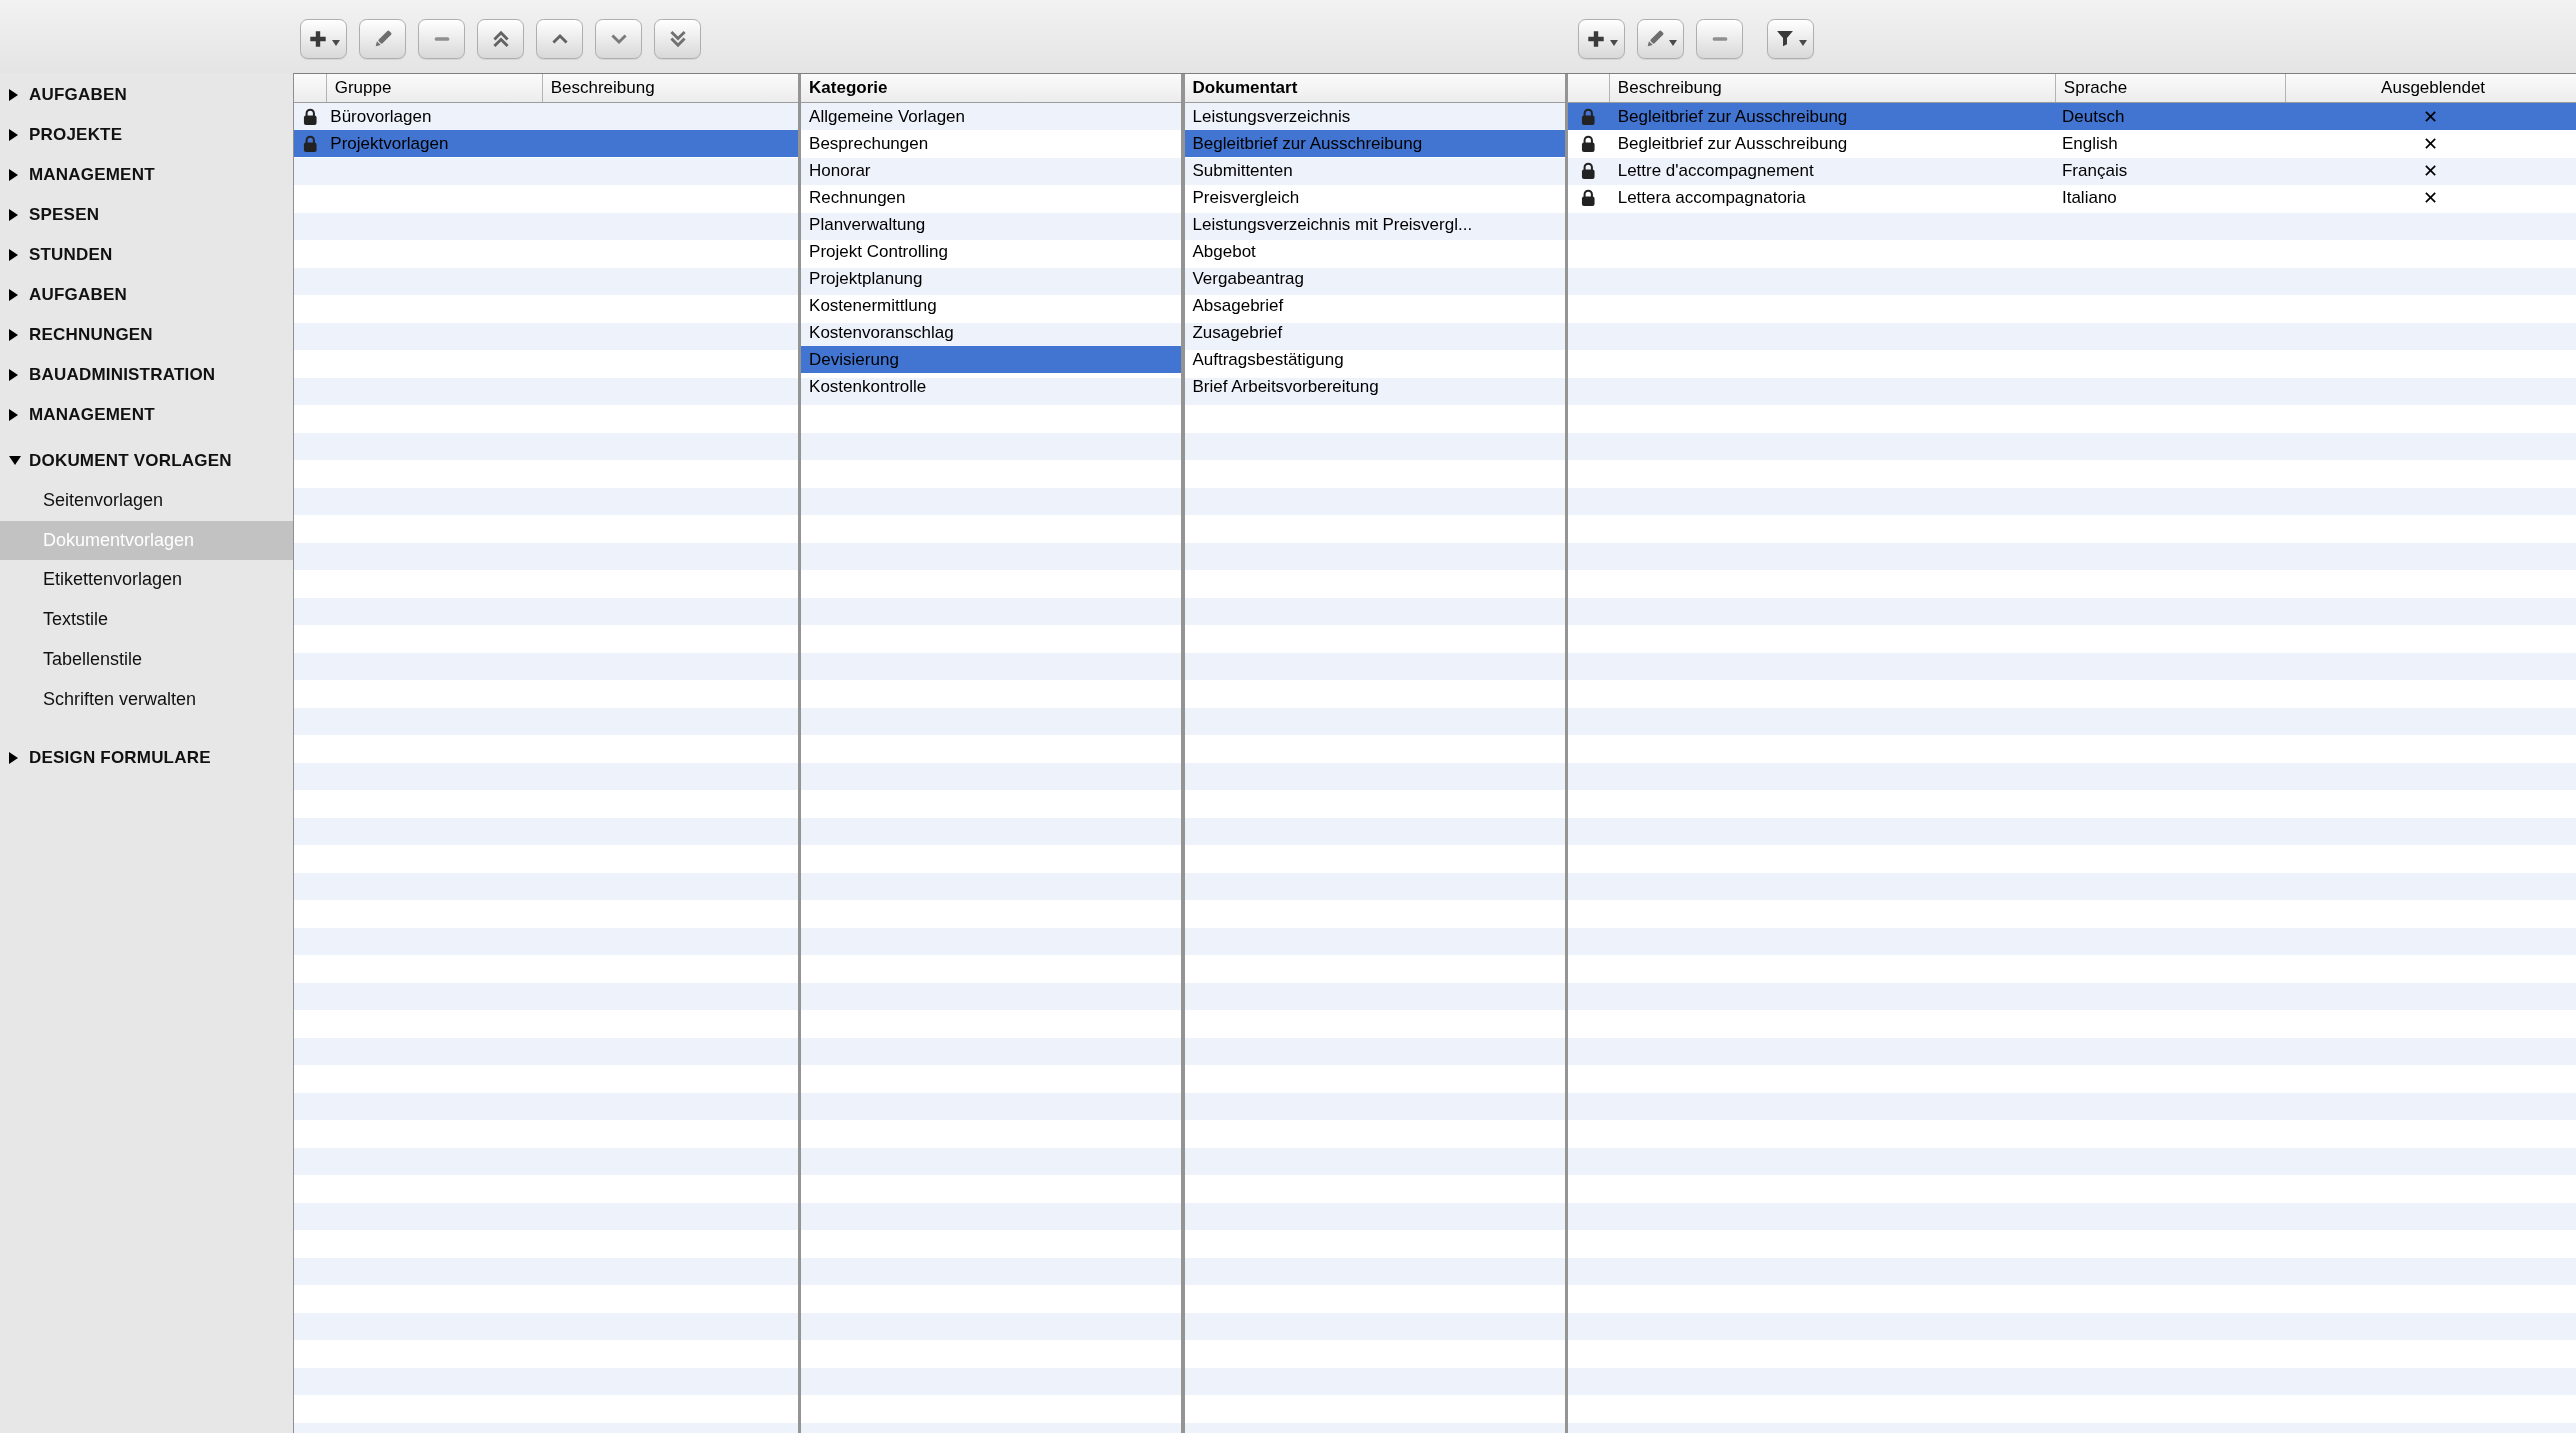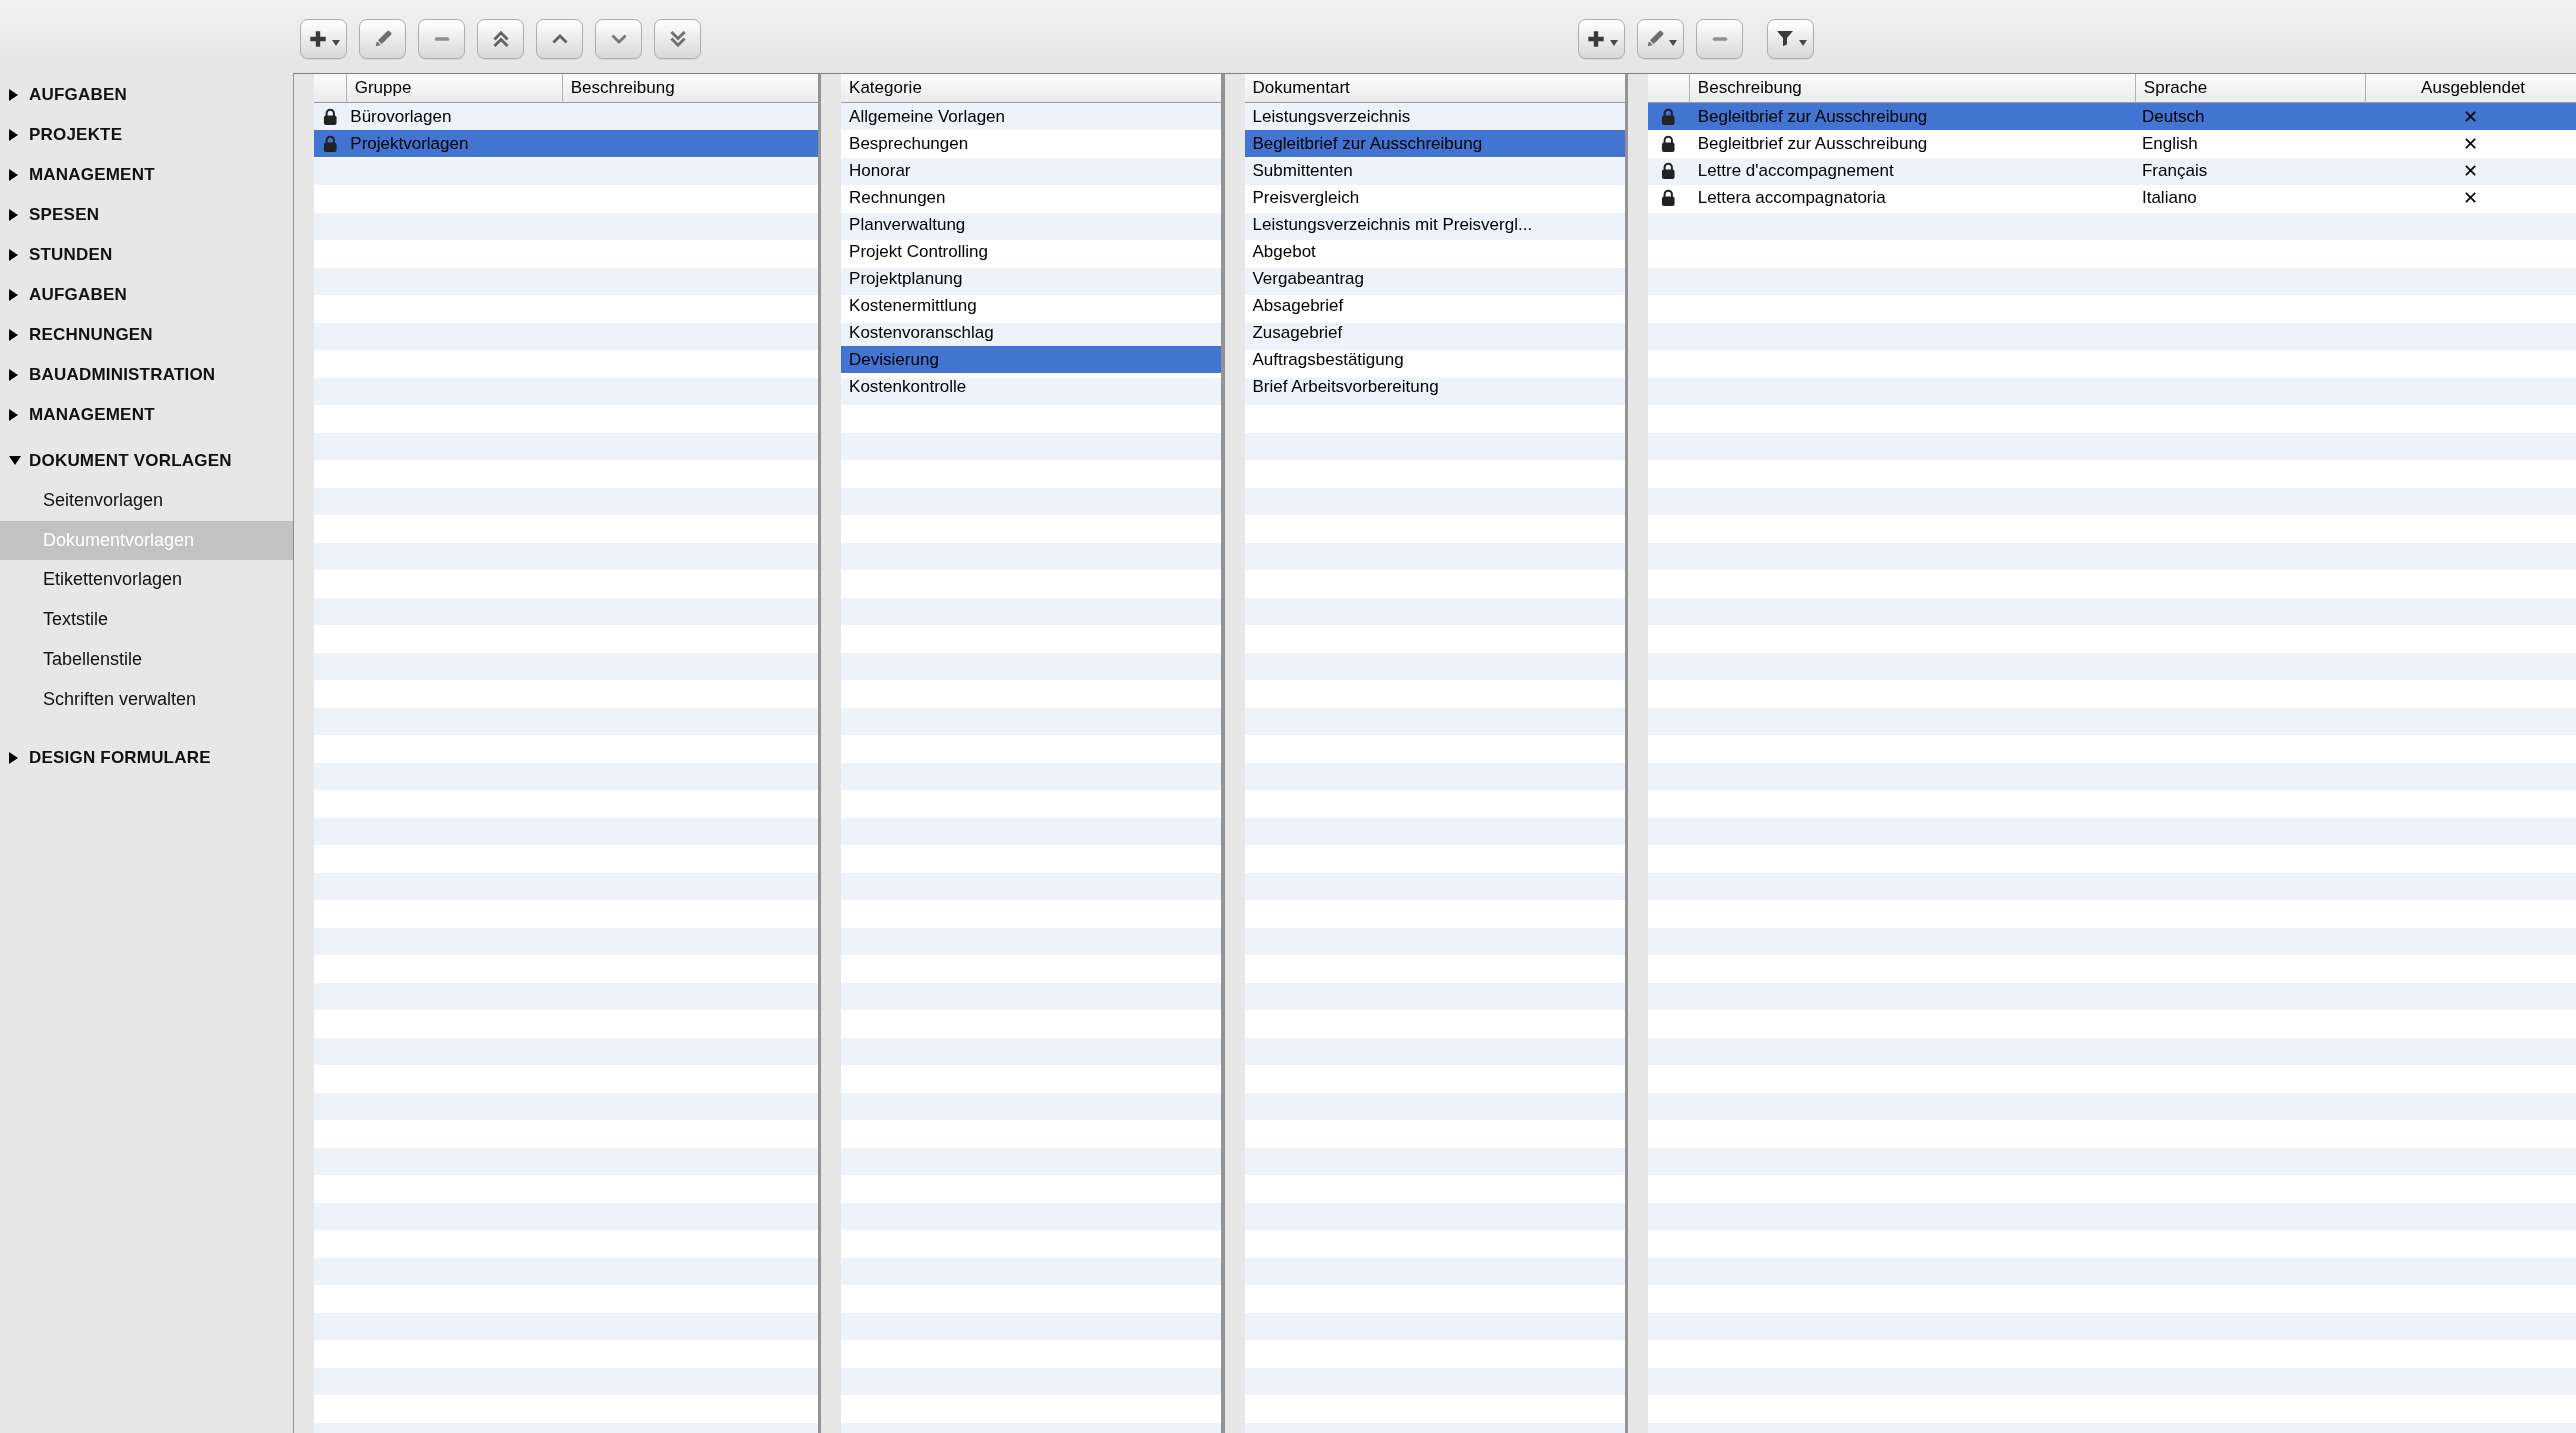--- a/index.html
+++ b/index.html
@@ -62,39 +62,39 @@
   }
   .tri.down {
     top: 15.4px;
     border-top: 9.4px solid #000;
     border-left: 6px solid transparent; border-right: 6px solid transparent;
   }
 
   
   .panes { flex: 1; display: flex; border-top: 1.7px solid #7f7f7f; height: 100%; }
   .splitter { width: 3.4px; background: #949494; cursor: col-resize; }
-  .pane { position: relative; background: #22c55e; overflow: hidden; margin-left: 20px; }
+  .pane { position: relative; background: #22c55e; overflow: hidden; }
   .pane-1 { width: 504px; min-width: 504px; }
   .pane-2 { width: 380px; min-width: 380px; }
   .pane-3 { width: 380px; min-width: 380px; }
   .pane-4 { flex: 1; }
 
   .pane-header {
     height: 29px; display: flex;
     background: linear-gradient(#fbfbfb, #ececec);
     border-bottom: 0.9px solid #9c9c9c;
     font-size: 17px; color: #000;
   }
   .hcell {
     display: flex; align-items: center;
     padding-left: 7.7px; height: 100%;
     border-left: 0.9px solid #b3b3b3;
     overflow: hidden; white-space: nowrap;
   }
-  .hcell:first-child { border-left: none; }
+  .hcell:first-child { border-left: none; font-weight: bold; }
   .hcell.center { justify-content: center; padding-left: 4px; }
 
   .pane-body {
     position: absolute; left: 0; right: 0; top: 29px; bottom: 0;
     background: repeating-linear-gradient(
       to bottom,
       #eef2fb 0px, #eef2fb 27px,
       #ffffff 27px, #ffffff 55px
     );
   }

